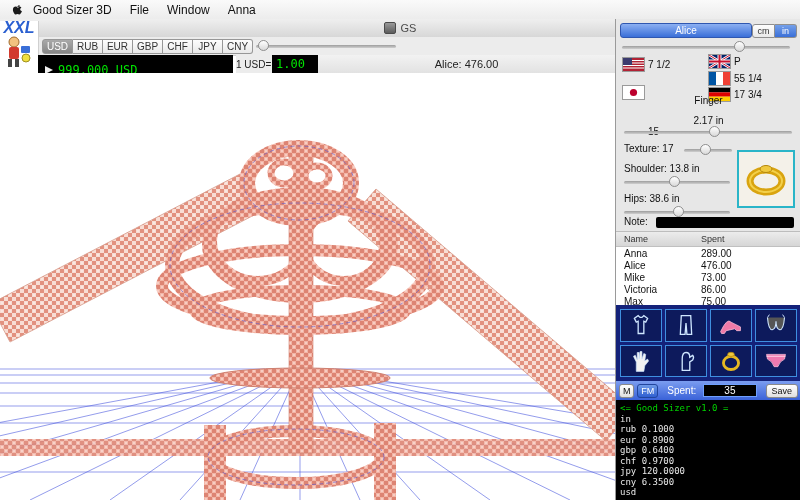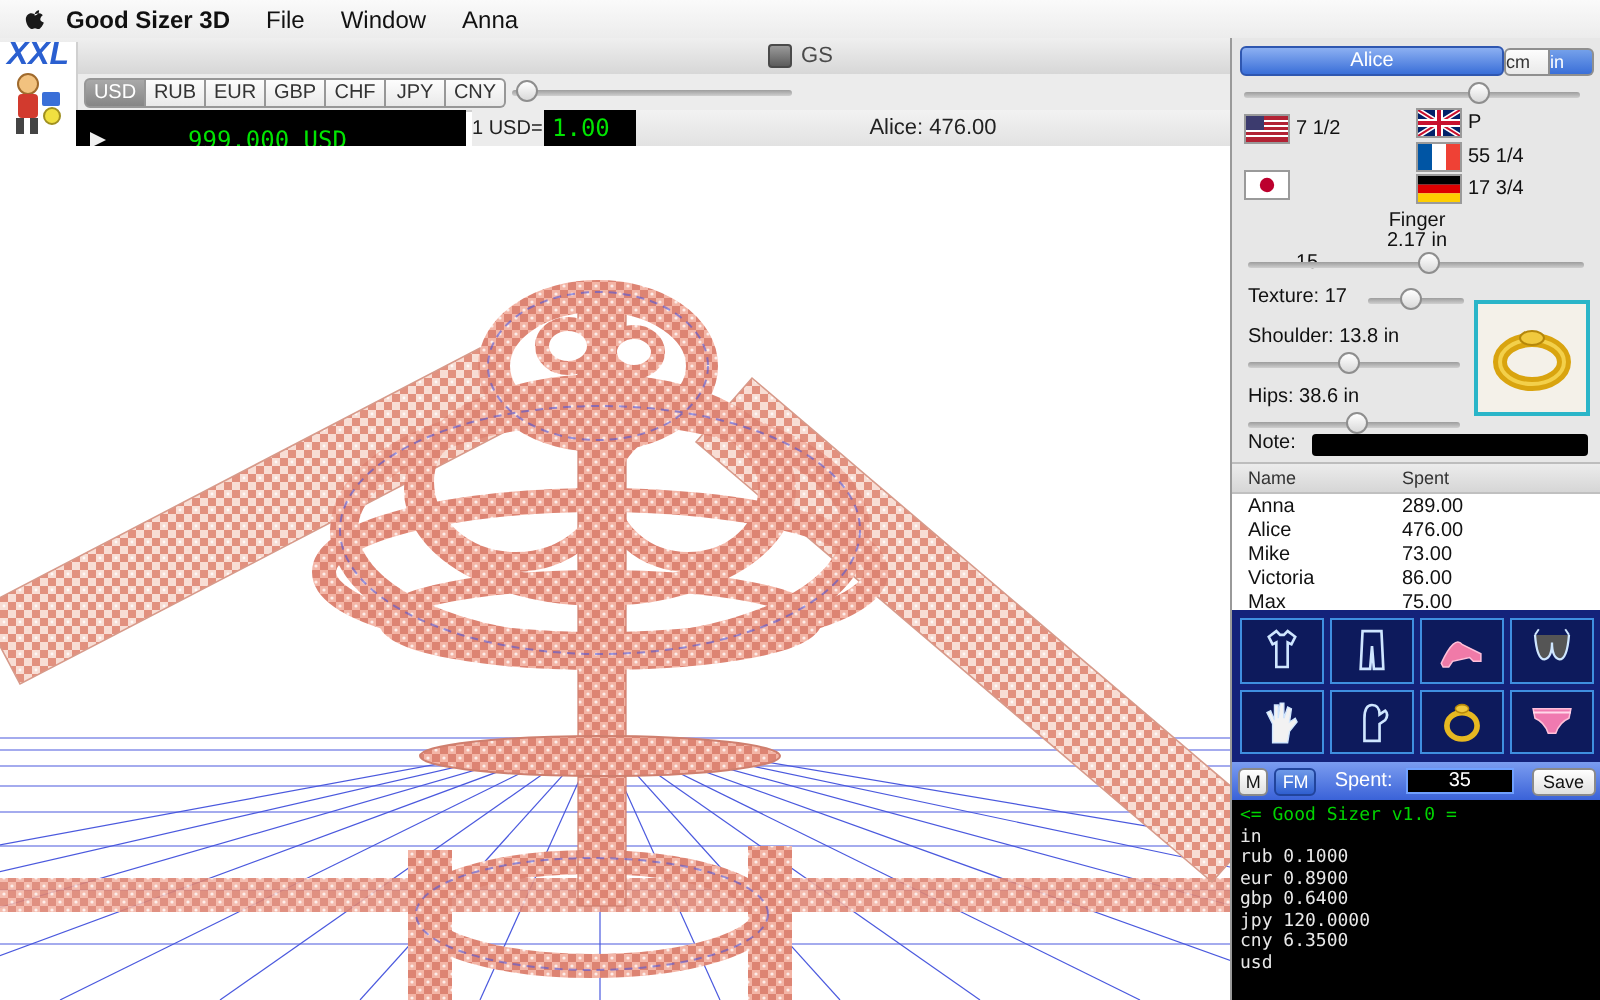--- a/index.html
+++ b/index.html
@@ -4,21 +4,21 @@
 <style>
   html,body{margin:0;padding:0;background:#444;}
   .screen{position:relative;width:800px;height:500px;background:#fff;overflow:hidden;
           font-family:"Liberation Sans",sans-serif;-webkit-font-smoothing:antialiased;}
   .abs{position:absolute;}
 
   
   .menubar{left:0;top:0;width:800px;height:19px;background:linear-gradient(#fafafa,#ececec);
            border-bottom:1px solid #c3c3c3;display:flex;align-items:center;font-size:12px;color:#111;}
   .menubar .apple{margin:0 10px 0 12px;display:flex;align-items:center;}
-  .menubar .appname{font-weight:bold;margin-right:18px;}
+  .menubar .appname{font-weight:normal;margin-right:18px;}
   .menubar .mitem{margin-right:18px;}
 
   
   .titlebar{left:0;top:19px;width:800px;height:18px;background:linear-gradient(#efefef,#d7d7d7);
             border-bottom:1px solid #b2b2b2;display:flex;align-items:center;justify-content:center;
             gap:5px;font-size:11px;color:#4a4a4a;}
   .winicon{width:10px;height:10px;border-radius:2px;background:linear-gradient(#9a9a9a,#5c5c5c);border:1px solid #4a4a4a;}
 
   
   .toolbar{left:0;top:37px;width:615px;height:18px;background:#ececec;border-bottom:1px solid #cfcfcf;}
@@ -31,35 +31,35 @@
   .curr:first-child{border-left:1px solid #979797;border-radius:3px 0 0 3px;}
   .curr:last-child{border-radius:0 3px 3px 0;}
   .curr.sel{background:linear-gradient(#a9a9a9,#868686);color:#fff;}
 
   .slider{position:absolute;height:3px;background:linear-gradient(#9d9d9d,#cfcfcf);border-radius:2px;}
   .knob{position:absolute;top:-5px;width:11px;height:11px;border-radius:50%;
         background:linear-gradient(#ffffff,#d9d9d9);border:1px solid #8e8e8e;margin-left:-6px;box-sizing:border-box;}
 
   .lcd{background:#000;color:#00e400;font-family:"DejaVu Sans Mono",monospace;font-size:12px;
        display:flex;align-items:center;}
-  .lcd1{left:38px;top:55px;width:195px;height:30px;padding-left:6px;box-sizing:border-box;gap:36px;}
+  .lcd1{left:38px;top:55px;width:195px;height:30px;padding-left:6px;box-sizing:border-box;}
   .lcd2{left:272px;top:55px;width:46px;height:18px;padding-left:4px;box-sizing:border-box;}
   .ratelabel{left:236px;top:55px;width:36px;height:18px;display:flex;align-items:center;font-size:10px;color:#222;background:#ececec;}
   .statusbar{left:318px;top:55px;width:297px;height:18px;background:linear-gradient(#f2f2f2,#e2e2e2);
              border-bottom:1px solid #cfcfcf;display:flex;align-items:center;justify-content:center;
              font-size:11px;color:#222;}
 
   
   .sidebar{left:615px;top:19px;width:185px;height:481px;background:#e7e7e7;border-left:1px solid #9a9a9a;box-sizing:border-box;}
   .sb{position:absolute;}
   .alicebar{left:4px;top:4px;width:132px;height:15px;border-radius:3px;border:1px solid #2f57b0;
             background:linear-gradient(#8cb0f2,#3a6fd8);color:#fff;font-size:10px;display:flex;
             align-items:center;justify-content:center;box-sizing:border-box;}
   .unitgroup{left:136px;top:5px;display:flex;}
-  .unit{width:21px;padding:1px 0;font-size:9px;border:1px solid #8f8f8f;border-left:none;
+  .unit{width:21px;padding:1px 0;font-size:9px;text-align:center;border:1px solid #8f8f8f;border-left:none;
         background:linear-gradient(#fdfdfd,#e9e9e9);color:#333;}
   .unit:first-child{border-left:1px solid #8f8f8f;border-radius:3px 0 0 3px;}
   .unit:last-child{border-radius:0 3px 3px 0;}
   .unit.sel{background:linear-gradient(#74a0ea,#3a6fd8);color:#fff;}
 
   .flag{width:21px;height:13px;border:1px solid #9a9a9a;box-sizing:content-box;display:block;}
   .sizeval{font-size:10px;color:#111;}
   .sblabel{font-size:10px;color:#111;}
   .center{width:185px;text-align:center;left:0;}
 
@@ -284,21 +284,21 @@
     </svg>
     <span class="sizeval sb" style="left:32px;top:68px;margin-top:39px;">15</span>
 
     <svg class="flag sb" style="left:92px;top:68px;" viewBox="0 0 21 13">
       <rect width="21" height="4.33" fill="#000"></rect>
         <rect y="4.33" width="21" height="4.33" fill="#DD0000"></rect>
         <rect y="8.66" width="21" height="4.34" fill="#FFCE00"></rect>
     </svg>
     <span class="sizeval sb" style="left:118px;top:70px;">17 3/4</span>
 
-    <div class="sblabel sb center" style="top:86px;">Finger</div>
+    <div class="sblabel sb center" style="top:76px;">Finger</div>
     <div class="sblabel sb center" style="top:96px;">2.17 in</div>
     <div class="slider sb" style="left:8px;top:112px;width:168px;">
       <div class="knob" style="left:54%;"></div>
     </div>
 
     <div class="sblabel sb" style="left:8px;top:124px;">Texture: 17</div>
     <div class="slider sb" style="left:68px;top:130px;width:48px;">
       <div class="knob" style="left:45%;"></div>
     </div>
 
@@ -404,19 +404,20 @@
       <div class="spentfield">35</div>
       <div class="btn savebtn">Save</div>
     </div>
 
     <div class="sb console">
       <div class="cline green">&lt;= Good Sizer v1.0 =</div>
       <div class="cline">in</div>
       <div class="cline">rub 0.1000</div>
       <div class="cline">eur 0.8900</div>
       <div class="cline">gbp 0.6400</div>
+      <div class="cline">chf 0.9700</div>
       <div class="cline">jpy 120.0000</div>
       <div class="cline">cny 6.3500</div>
       <div class="cline">usd</div>
     </div>
 
   </div>
 </div>
 
 </body></html>

